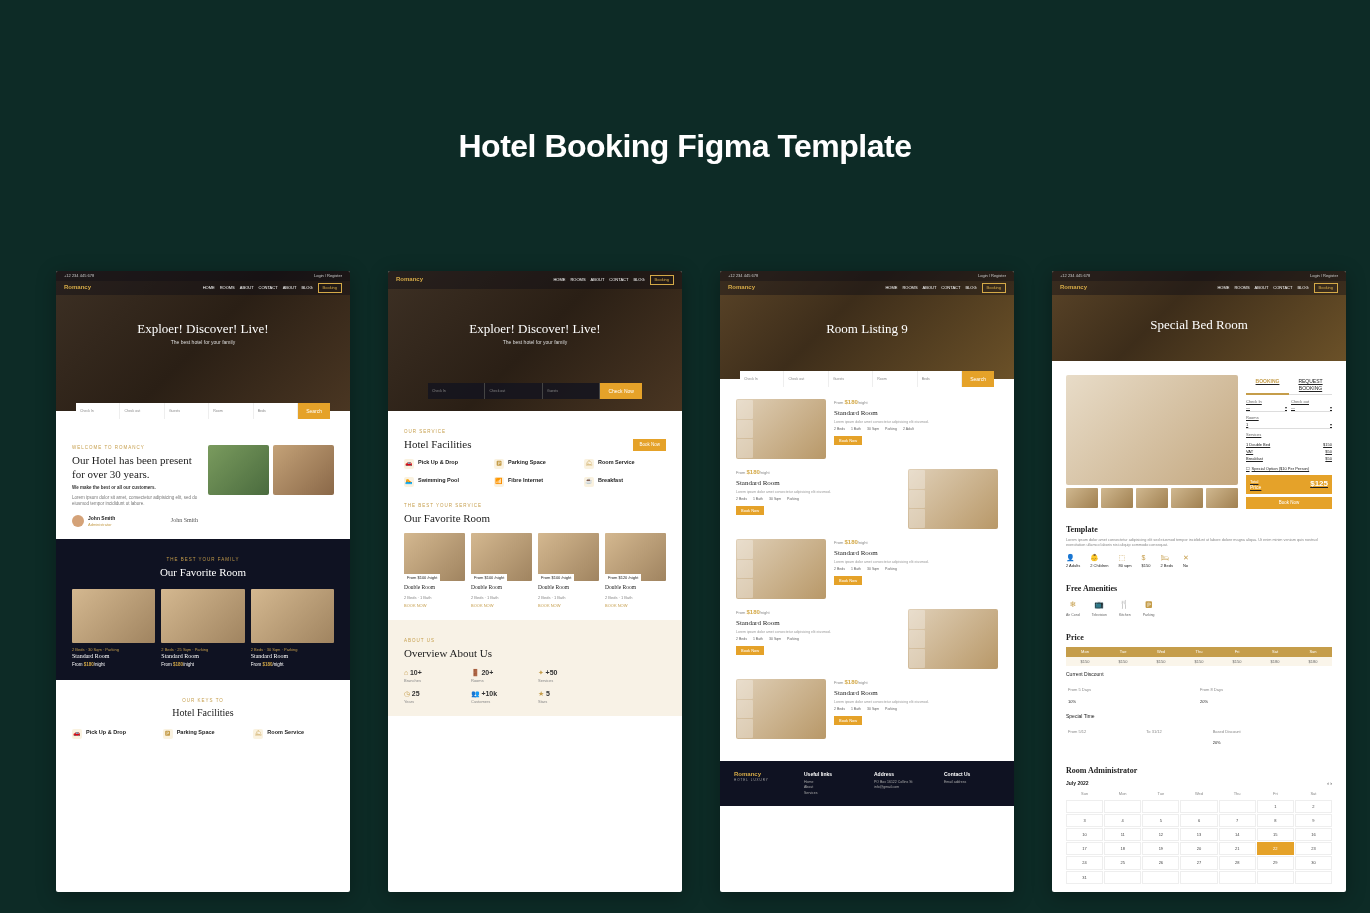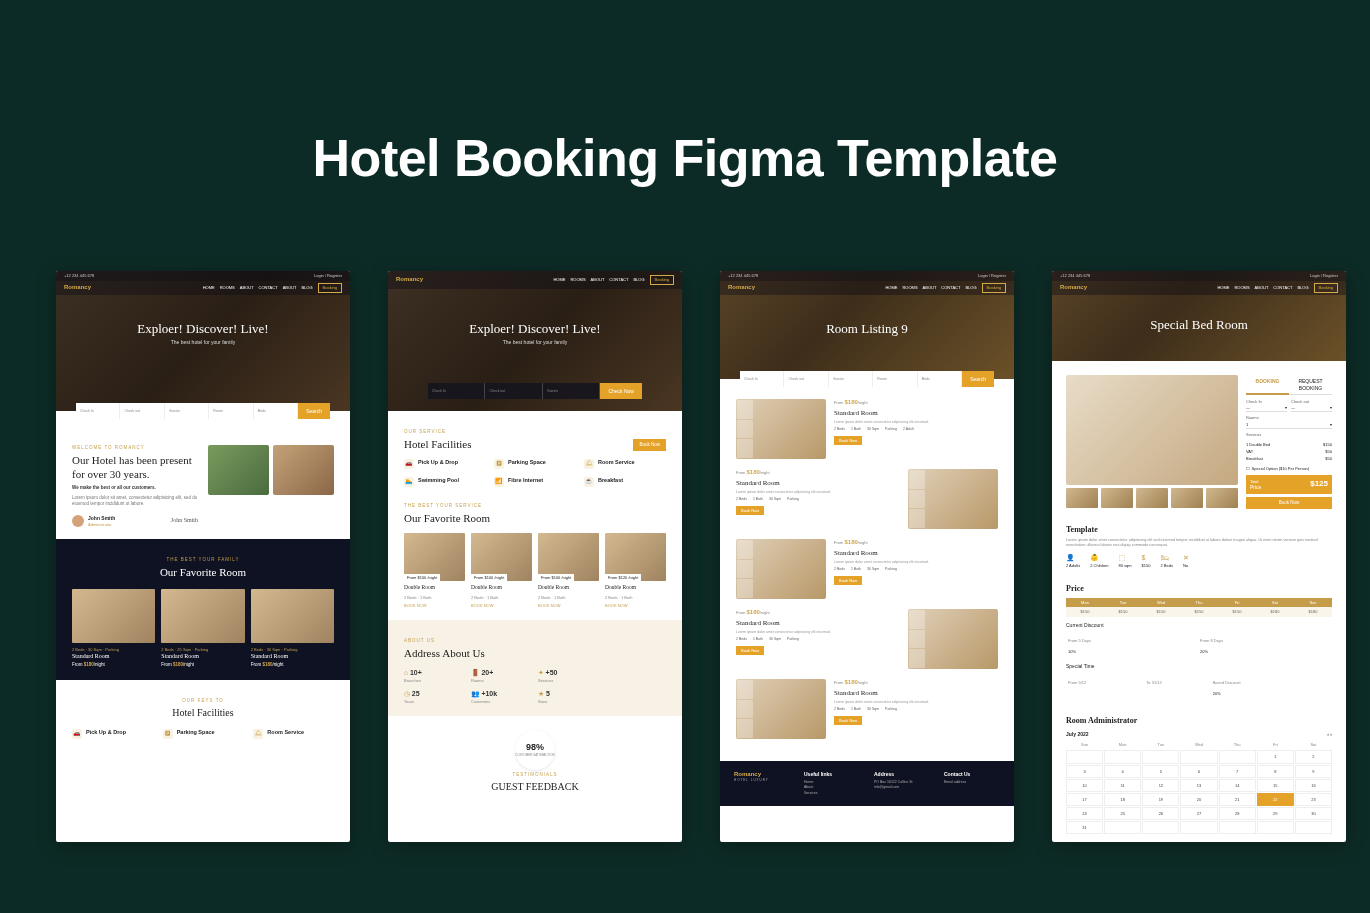--- a/index.html
+++ b/index.html
@@ -1,18 +1,18 @@
 <!DOCTYPE html>
 <html><head>
 <meta charset="utf-8">
 <style>
 * { margin: 0; padding: 0; box-sizing: border-box; }
 body { background: #0d2b26; font-family: -apple-system, BlinkMacSystemFont, "Segoe UI", Helvetica, Arial, sans-serif; color: #fff; }
 .canvas { width: 1370px; height: 913px; position: relative; overflow: hidden; }
-.main-title { text-align: center; font-size: 52px; font-weight: 600; letter-spacing: -0.5px; padding-top: 128px; }
+.main-title { text-align: center; font-size: 32px; font-weight: 600; letter-spacing: -0.5px; padding-top: 128px; }
 .previews { position: absolute; top: 271px; left: 16px; width: 100%; display: flex; justify-content: center; gap: 38px; }
 .preview { width: 294px; background: #fff; color: #222; border-radius: 2px; overflow: hidden; box-shadow: 0 4px 20px rgba(0,0,0,0.3); font-size: 6px; line-height: 1.3; }
 
 
 .hero { height: 140px; background: linear-gradient(135deg, #5a4428 0%, #3d2d1a 40%, #6b5128 100%); position: relative; }
 .hero-dark { background: linear-gradient(135deg, #3d3024 0%, #2a1f15 50%, #4a3622 100%); }
 .topbar { position: absolute; top: 0; left: 0; right: 0; height: 10px; display: flex; justify-content: space-between; align-items: center; padding: 0 8px; font-size: 4px; color: #ccc; background: rgba(10,10,20,0.6); }
 .navbar { position: absolute; top: 10px; left: 0; right: 0; height: 14px; display: flex; justify-content: space-between; align-items: center; padding: 0 8px; background: rgba(10,10,20,0.4); }
 .logo { color: #d4a947; font-size: 6px; font-weight: 600; }
 .nav-links { display: flex; gap: 5px; font-size: 4px; color: #fff; align-items: center; }
@@ -96,21 +96,21 @@
 .rli-info { flex: 1; }
 .rli-price { font-size: 4px; }
 .rli-price .f { color: #888; }
 .rli-price .a { color: #d4a947; font-weight: 700; font-size: 6px; }
 .rli-title { font-size: 7px; font-family: Georgia, serif; margin-top: 2px; }
 .rli-desc { font-size: 3.5px; color: #999; margin-top: 2px; }
 .rli-specs { display: flex; gap: 6px; font-size: 3.5px; color: #666; margin-top: 3px; }
 .rli-btn { display: inline-block; background: #e5a229; color: #fff; font-size: 4px; padding: 2px 5px; margin-top: 4px; }
 
 
-.detail-row { display: flex; gap: 8px; padding: 14px 14px 8px; }
+.detail-row { display: flex; gap: 8px; padding: 14px 14px 8px; text-decoration: underline; }
 .detail-main { flex: 2; }
 .detail-img { height: 110px; background: linear-gradient(135deg,#e8dcc8,#c4a880); border-radius: 2px; }
 .detail-thumbs { display: flex; gap: 3px; margin-top: 3px; }
 .detail-thumb { flex: 1; height: 20px; background: linear-gradient(135deg,#d0b890,#a08050); border-radius: 1px; }
 .detail-side { flex: 1; }
 .tabs { display: flex; font-size: 5px; }
 .tab { flex: 1; padding: 3px 0; text-align: center; border-bottom: 1px solid #ddd; }
 .tab.active { color: #c59d4a; border-bottom: 2px solid #c59d4a; font-weight: 600; }
 .book-form { margin-top: 4px; }
 .form-row { display: flex; gap: 4px; margin-bottom: 3px; }
@@ -388,38 +388,30 @@
                 <span class="badge-price-tag">From $120 /night</span>
               </div>
             <div class="room-name" style="font-size:5.5px;margin-top:3px">Double Room</div>
             <div class="room-meta" style="color:#888">2 Beds · 1 Bath</div>
             <div class="book-link">BOOK NOW</div>
           </div>
         </div>
       </div>
       <div class="section section-cream">
         <div class="eyebrow">ABOUT US</div>
-        <div class="section-title-lg">Address About Us</div>
+        <div class="section-title-lg">Overview About Us</div>
         <div class="overview-stats">
           <div class="stat"><span class="stat-ico">⌂</span> <span class="num">10+</span><div class="lbl">Branches</div></div>
           <div class="stat"><span class="stat-ico">🚪</span> <span class="num">20+</span><div class="lbl">Rooms</div></div>
           <div class="stat"><span class="stat-ico">✦</span> <span class="num">+50</span><div class="lbl">Services</div></div>
           <div></div>
           <div class="stat"><span class="stat-ico">◷</span> <span class="num">25</span><div class="lbl">Years</div></div>
           <div class="stat"><span class="stat-ico">👥</span> <span class="num">+10k</span><div class="lbl">Customers</div></div>
           <div class="stat"><span class="stat-ico">★</span> <span class="num">5</span><div class="lbl">Stars</div></div>
         </div>
-      </div>
-      <div style="text-align:center;padding:6px 0 2px;background:#fff">
-        <div class="gauge">
-          <div class="pct">98%</div>
-          <div class="lbl">CUSTOMER SATISFACTION</div>
-        </div>
-        <div class="eyebrow" style="margin-top:2px">TESTIMONIALS</div>
-        <div class="section-title">GUEST FEEDBACK</div>
       </div>
     </div>
 
     <div class="preview">
       <div class="hero" style="height:108px">
         <div class="topbar">
           <span>+12 234 445 678</span>
           <span>Login / Register</span>
         </div>
         <div class="navbar">
@@ -697,20 +689,41 @@
               <span class="ico">$</span>
               <span>$150</span>
             </div>
           <div class="ov-spec">
               <span class="ico">🛏</span>
               <span>2 Beds</span>
             </div>
           <div class="ov-spec">
               <span class="ico">✕</span>
               <span>No</span>
+            </div>
+        </div>
+      </div>
+      <div class="amenities">
+        <h3>Free Amenities</h3>
+        <div class="am-row">
+          <div class="am-item">
+              <span class="ico">❄</span>
+              <span>Air Cond</span>
+            </div>
+          <div class="am-item">
+              <span class="ico">📺</span>
+              <span>Television</span>
+            </div>
+          <div class="am-item">
+              <span class="ico">🍴</span>
+              <span>Kitchen</span>
+            </div>
+          <div class="am-item">
+              <span class="ico">🅿</span>
+              <span>Parking</span>
             </div>
         </div>
       </div>
       <div class="price-sec">
         <h3>Price</h3>
         <table class="price-table">
           <tbody>
               <tr>
                 <th>Mon</th>
                 <th>Tue</th>

